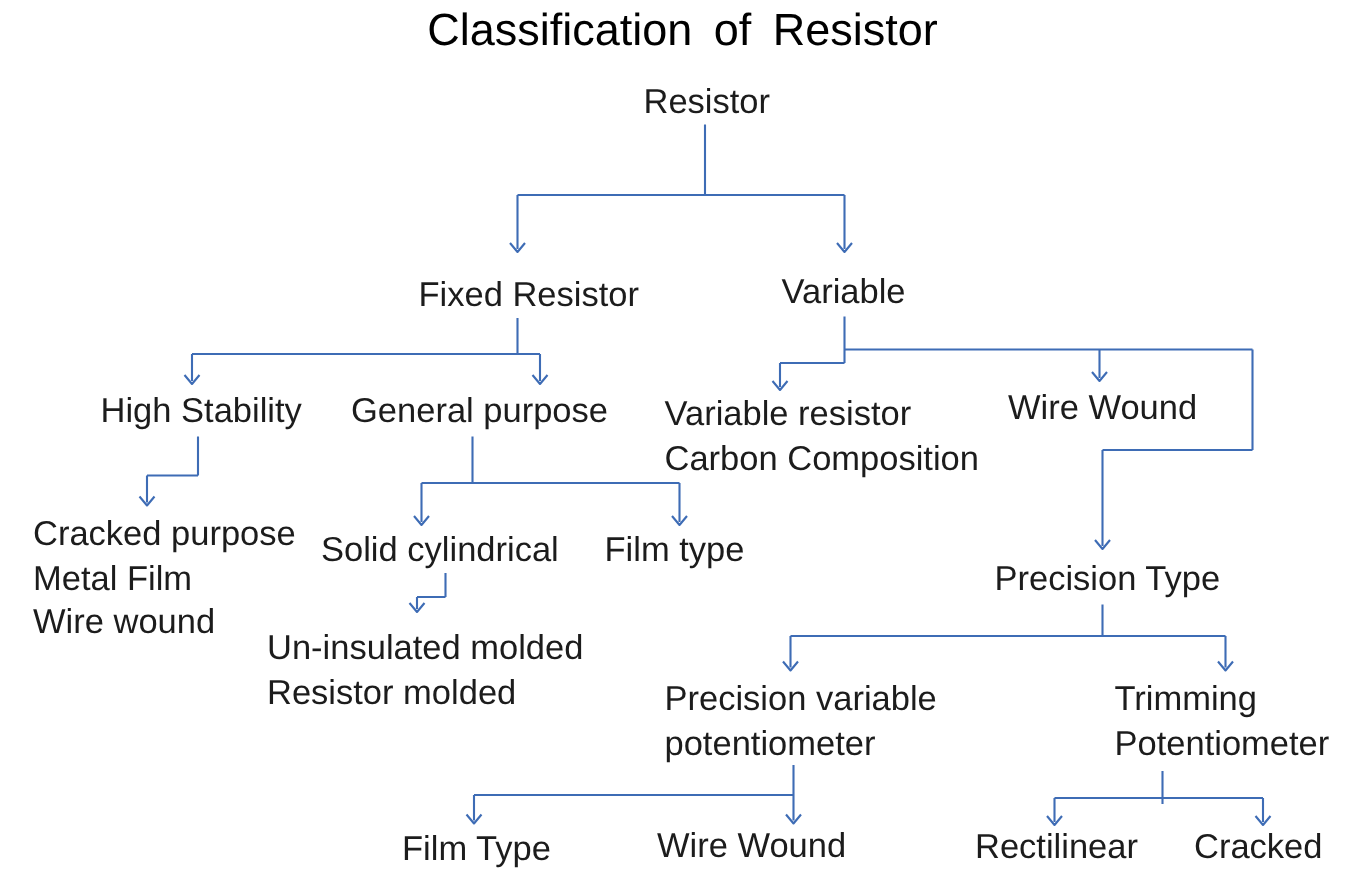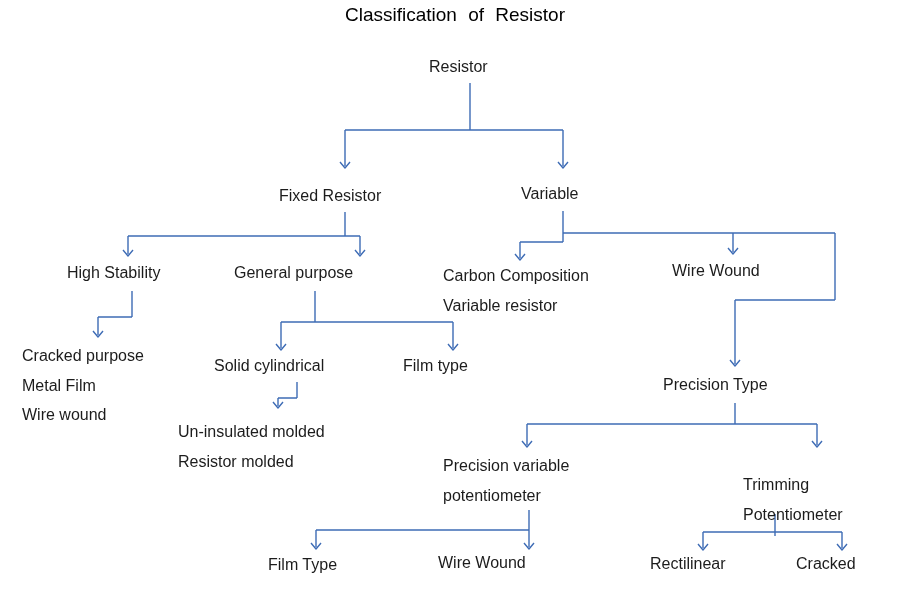--- a/index.html
+++ b/index.html
@@ -7,28 +7,28 @@
     position:relative;
     width:910px;height:594px;
     background:#ffffff;
     font-family:"Liberation Sans", sans-serif;
     overflow:hidden;
   }
   .canvas svg{position:absolute;left:0;top:0;}
   .title{
     position:absolute;left:0;top:4px;width:910px;
     text-align:center;
-    font-size:19px;color:#000000;
+    font-size:30px;color:#000000;
     word-spacing:6px;
     letter-spacing:0px;
     white-space:nowrap;
   }
   .node{
     position:absolute;
-    font-size:16px;line-height:24px;
+    font-size:23px;line-height:24px;
     color:#1c1c1c;
     white-space:nowrap;
   }
   .node.multi{line-height:29.5px;}
 </style>
 </head>
 <body>
 
 <div class="canvas">
 
@@ -76,22 +76,22 @@
 
   <div class="title">Classification of Resistor</div>
 
   <div class="node" style="left:429px;top:55px">Resistor</div>
   <div class="node" style="left:279px;top:184px">Fixed Resistor</div>
   <div class="node" style="left:521px;top:182px">Variable</div>
   <div class="node" style="left:67px;top:261px">High Stability</div>
   <div class="node" style="left:234px;top:261px">General purpose</div>
 
   <div class="node multi" style="left:443px;top:261px">
+    <div>Variable resistor</div>
     <div>Carbon Composition</div>
-    <div>Variable resistor</div>
   </div>
 
   <div class="node" style="left:672px;top:259px">Wire Wound</div>
 
   <div class="node multi" style="left:22px;top:341px">
     <div>Cracked purpose</div>
     <div>Metal Film</div>
     <div>Wire wound</div>
   </div>
 
@@ -103,21 +103,21 @@
     <div>Resistor molded</div>
   </div>
 
   <div class="node" style="left:663px;top:373px">Precision Type</div>
 
   <div class="node multi" style="left:443px;top:451px">
     <div>Precision variable</div>
     <div>potentiometer</div>
   </div>
 
-  <div class="node multi" style="left:743px;top:470px">
+  <div class="node multi" style="left:743px;top:451px">
     <div>Trimming</div>
     <div>Potentiometer</div>
   </div>
 
   <div class="node" style="left:268px;top:553px">Film Type</div>
   <div class="node" style="left:438px;top:551px">Wire Wound</div>
   <div class="node" style="left:650px;top:552px">Rectilinear</div>
   <div class="node" style="left:796px;top:552px">Cracked</div>
 
 </div>

